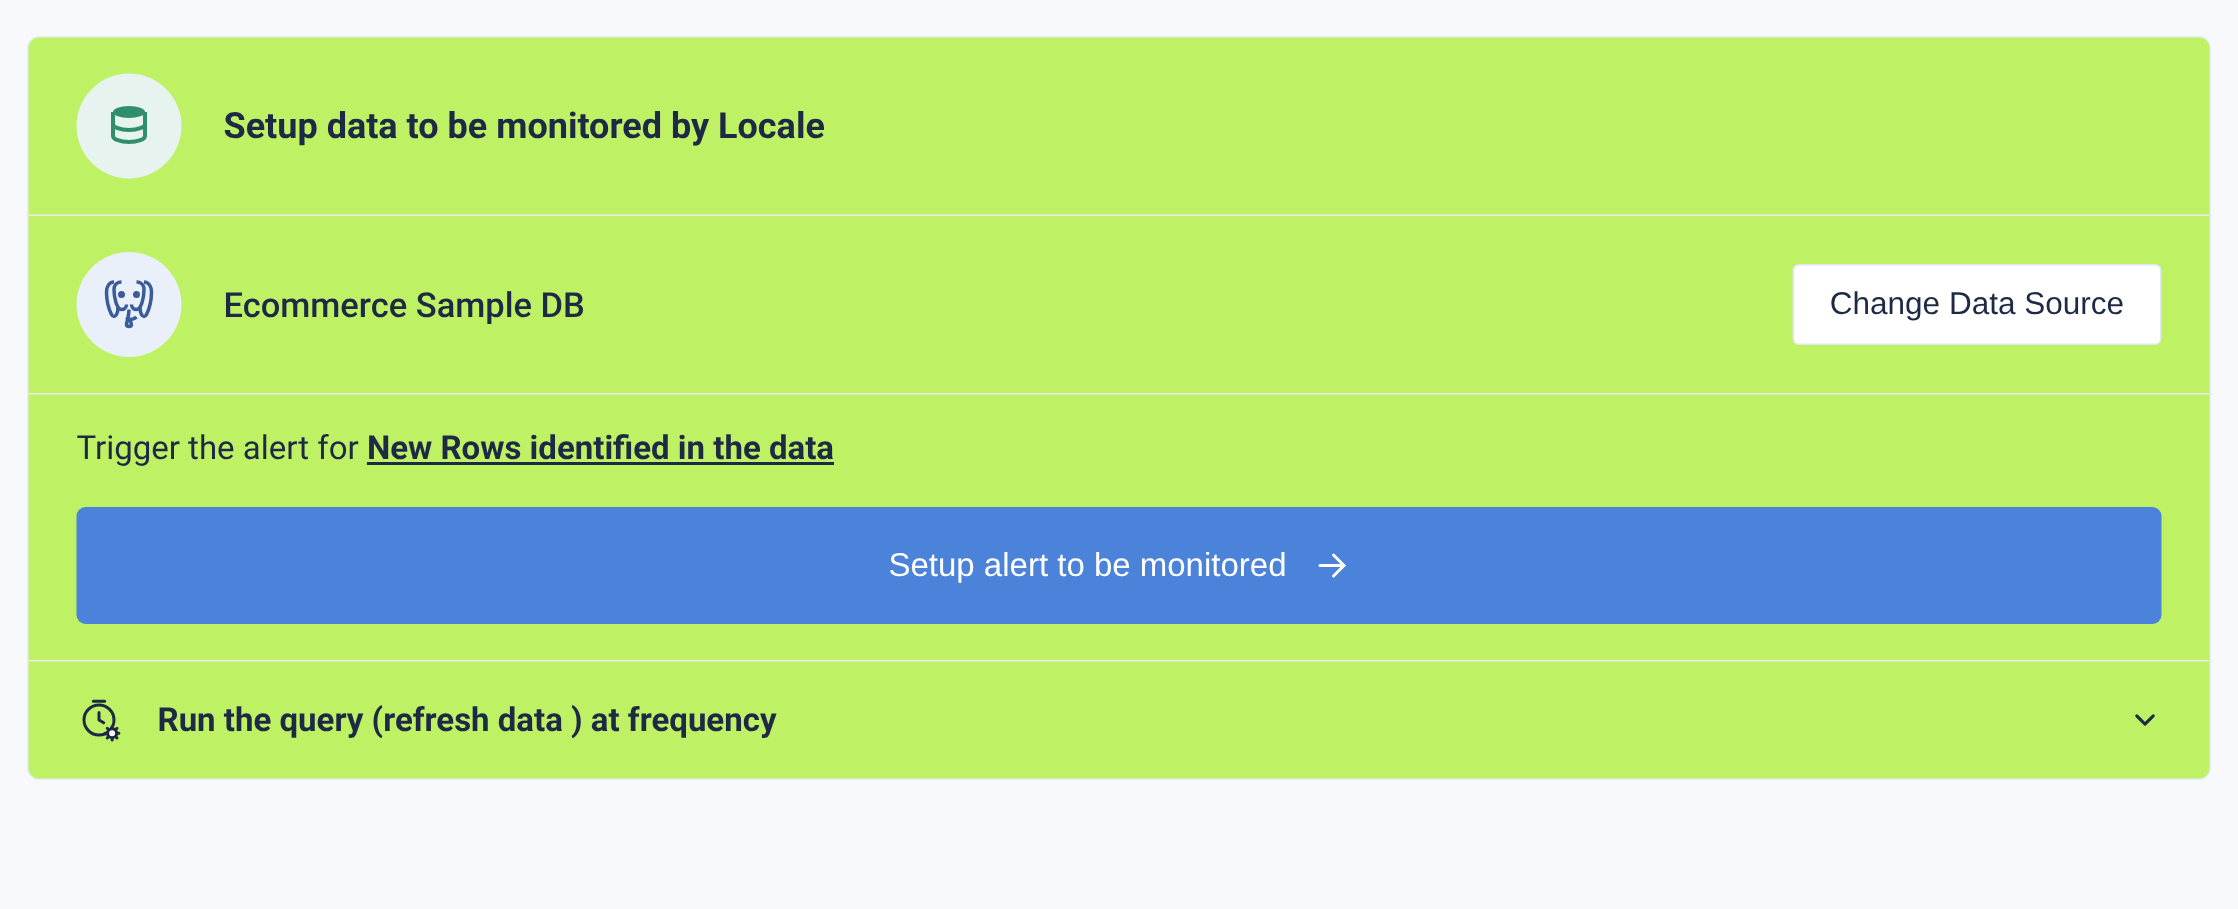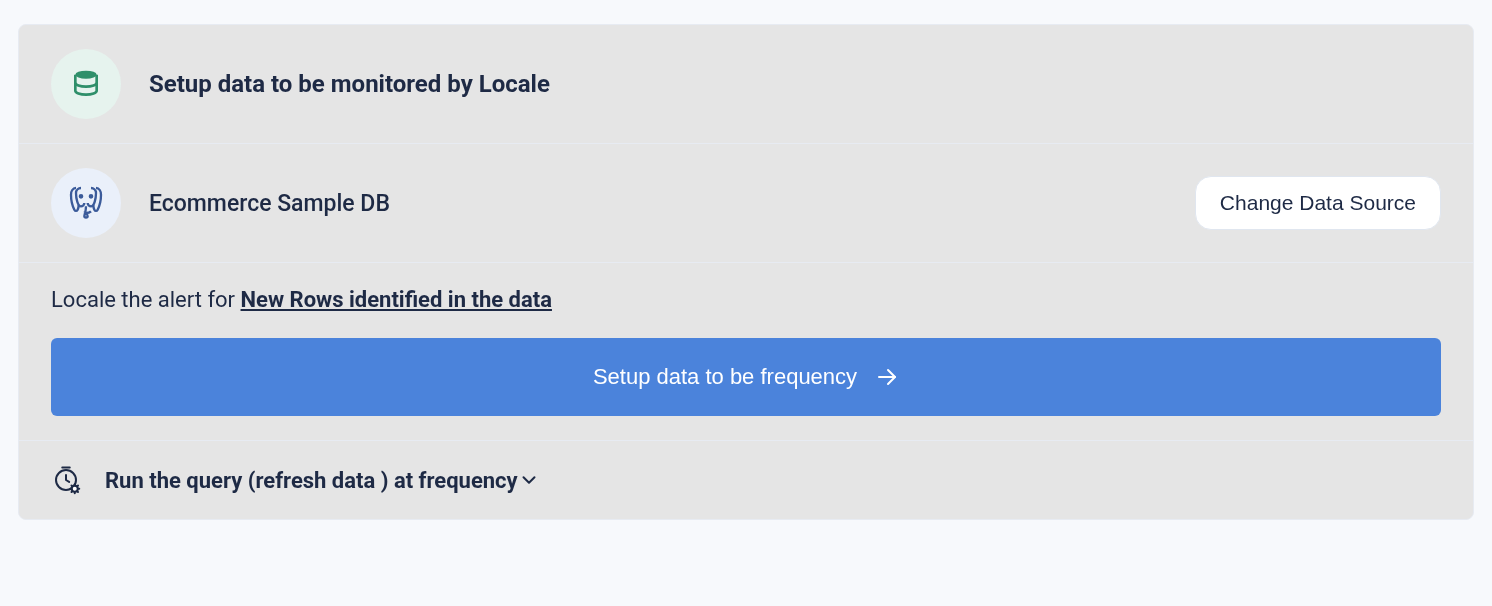--- a/index.html
+++ b/index.html
@@ -5,21 +5,21 @@
   * { box-sizing: border-box; margin:0; padding:0; }
   body {
     font-family: -apple-system, BlinkMacSystemFont, "Segoe UI", Roboto, "Helvetica Neue", Arial, sans-serif;
     background:#f7f9fc;
     color:#1e2a45;
     width:1492px;
     height:606px;
     padding:24px 18px;
   }
   .card {
-    background:#e5e5e5;
+    background:#bef264;
     border:1px solid #e7ebf2;
     border-radius:8px;
     overflow:hidden;
   }
   .section {
     border-top:1px solid #e7ebf2;
     padding:24px 32px;
   }
   .section:first-child { border-top:none; }
   .row { display:flex; align-items:center; }
@@ -36,21 +36,21 @@
     font-weight:700;
     margin-left:28px;
     color:#1e2a45;
   }
   .ds-info { margin-left:28px; flex:1; }
   .ds-name { font-size:23px; font-weight:500; color:#1e2a45; }
   .ds-sub { font-size:20px; color:#6b7a94; margin-top:4px; }
   .change-btn {
     background:#ffffff;
     border:1px solid #e0e6ef;
-    border-radius:16px;
+    border-radius:4px;
     padding:14px 24px;
     font-size:21px;
     font-weight:500;
     color:#1e2a45;
     cursor:pointer;
   }
   .trigger-text {
     font-size:22px;
     color:#1e2a45;
     font-weight:400;
@@ -68,20 +68,21 @@
     font-weight:500;
     display:flex;
     align-items:center;
     justify-content:center;
     gap:18px;
     cursor:pointer;
   }
   .freq-row {
     display:flex;
     align-items:center;
+    justify-content:space-between;
   }
   .freq-left { display:flex; align-items:center; gap:24px; }
   .freq-text { font-size:22px; font-weight:700; color:#1e2a45; }
   .chevron { color:#1e2a45; }
   svg { display:block; }
 </style>
 </head>
 <body>
 
 <div class="card">
@@ -110,24 +111,24 @@
       </svg>
     </div>
     <div class="ds-info">
       <div class="ds-name">Ecommerce Sample DB</div>
     </div>
     <button class="change-btn">Change Data Source</button>
   </div>
 
   <div class="section">
     <div class="trigger-text">
-      <span>Locale the alert for </span><span class="strong">New Rows identified in the data</span>
+      <span>Trigger the alert for </span><span class="strong">New Rows identified in the data</span>
     </div>
     <button class="setup-btn">
-      <span>Setup data to be frequency</span>
+      <span>Setup alert to be monitored</span>
       <span>
         <svg width="24" height="24" viewBox="0 0 24 24" fill="none" stroke="#ffffff" stroke-width="2" stroke-linecap="round" stroke-linejoin="round">
           <line x1="4" y1="12" x2="20" y2="12"></line>
           <polyline points="13 5 20 12 13 19"></polyline>
         </svg>
       </span>
     </button>
   </div>
 
   <div class="section freq-row">

